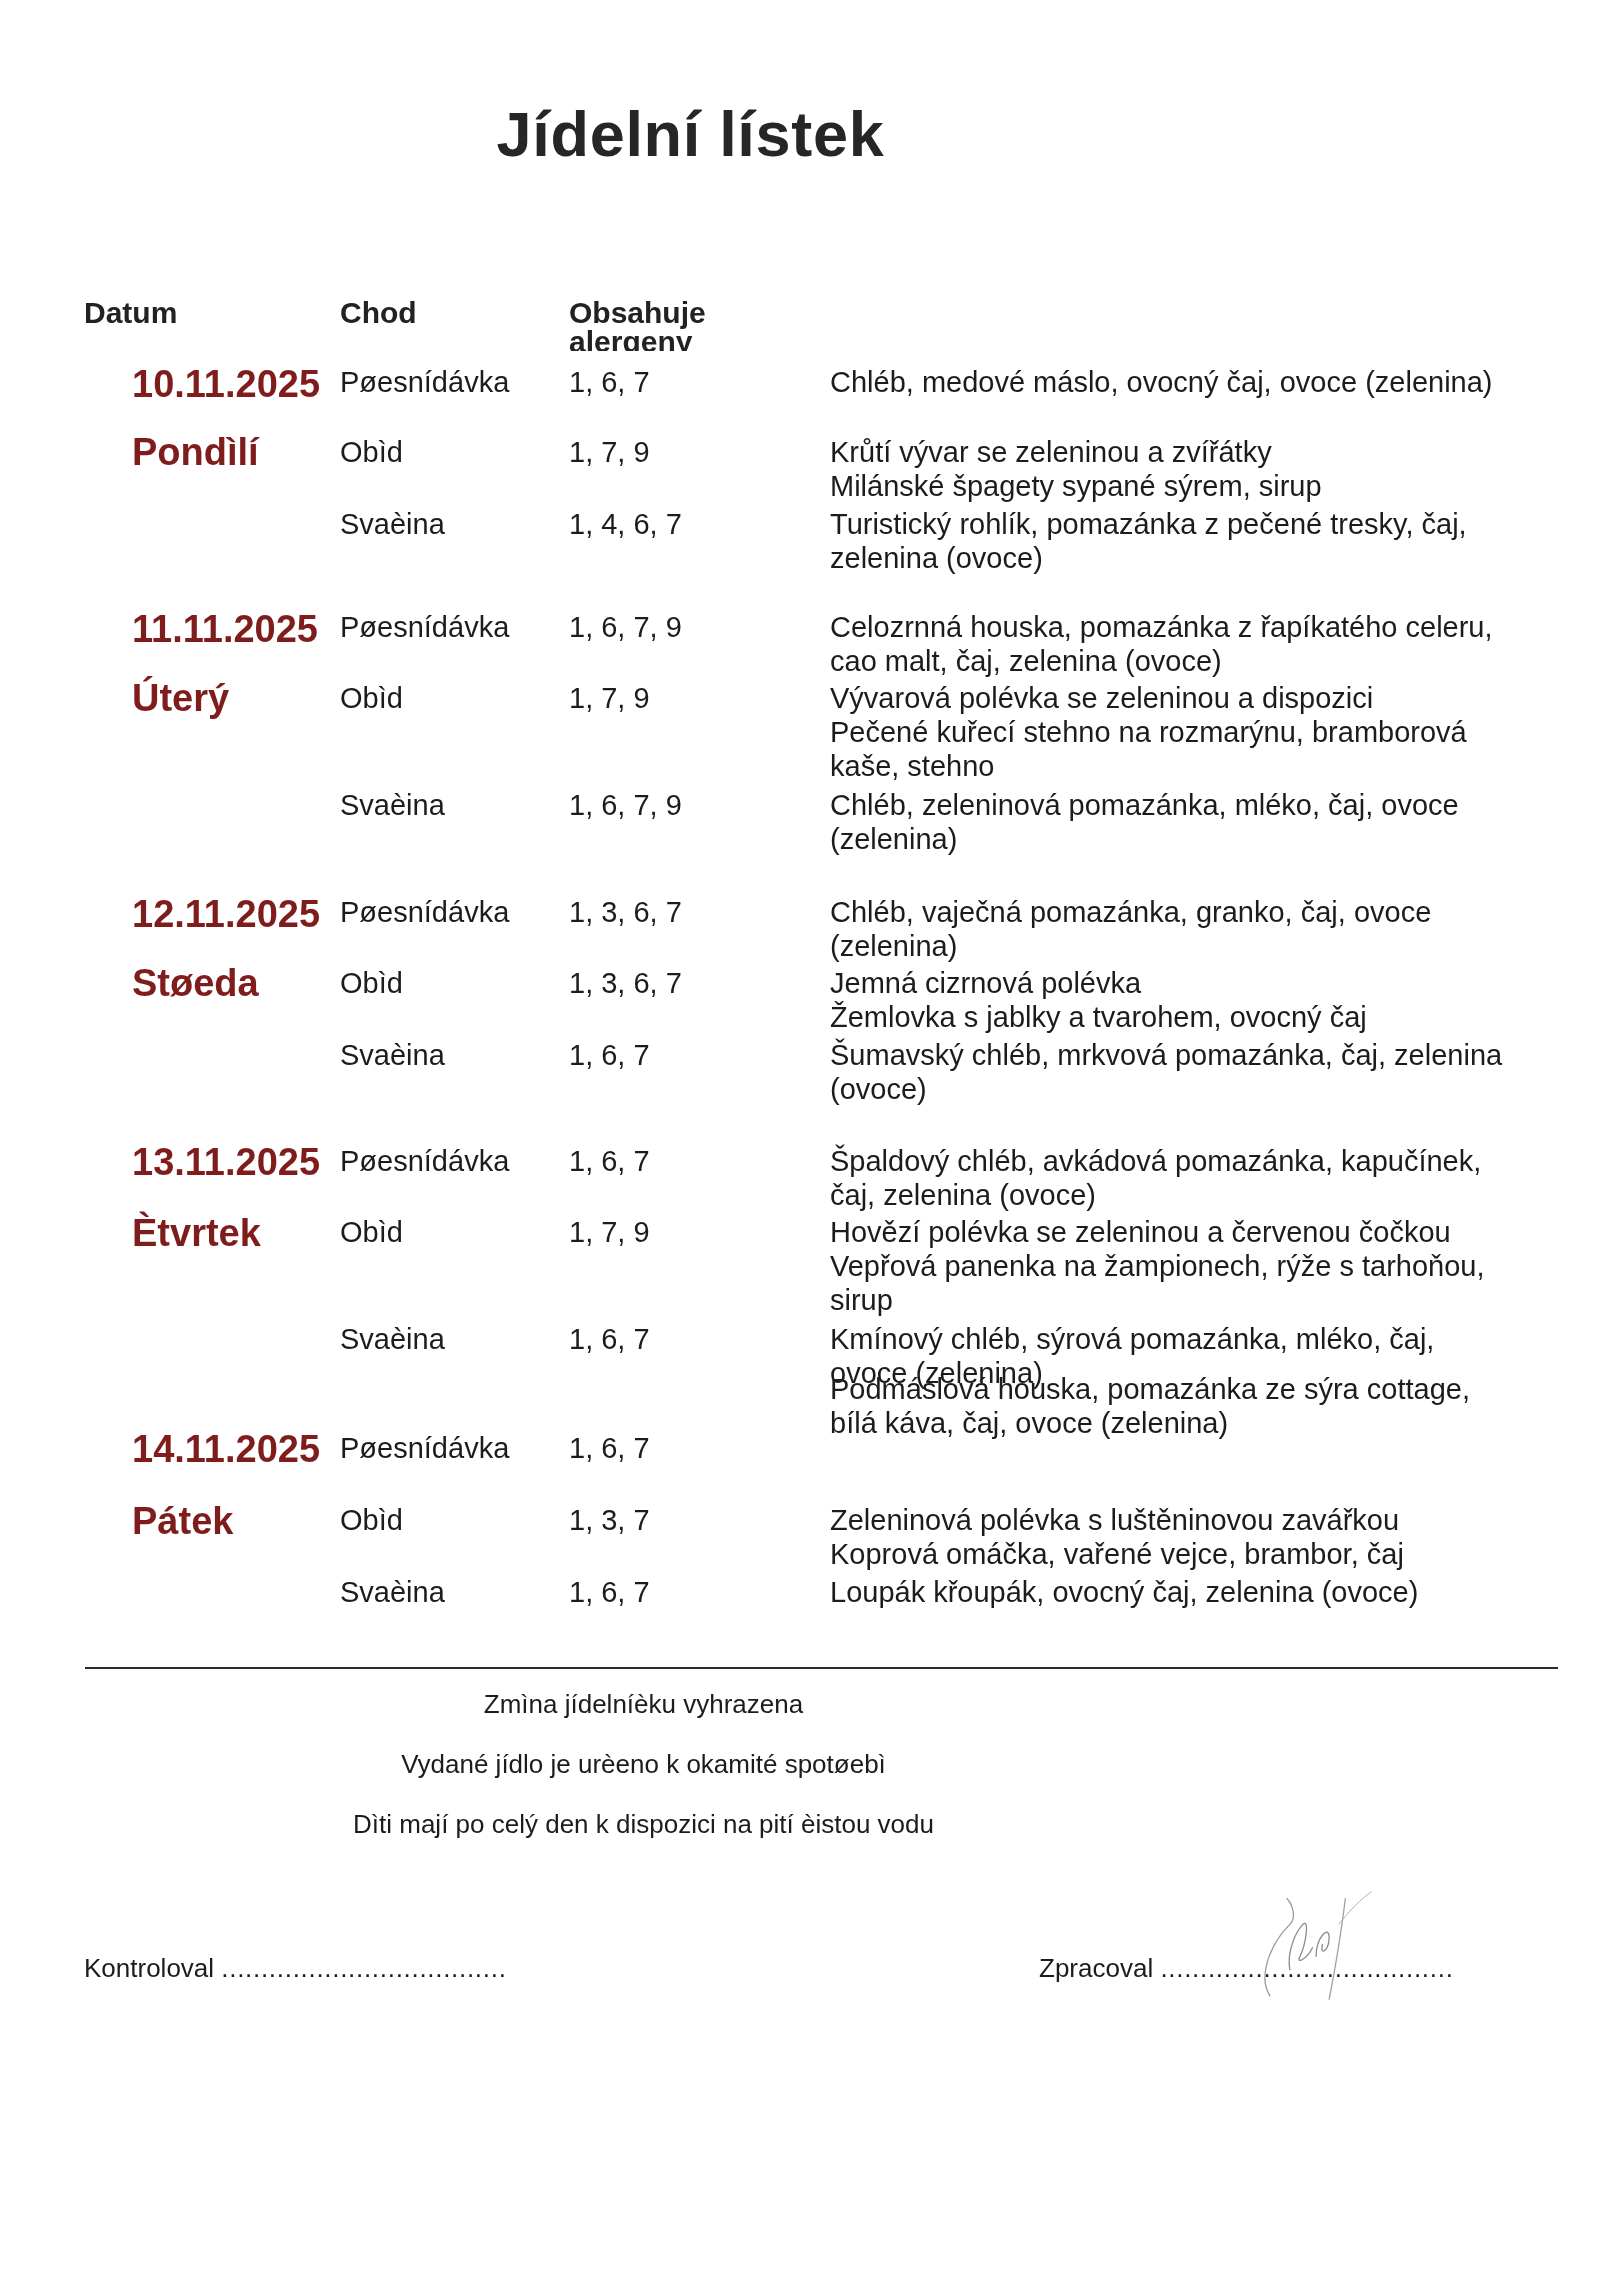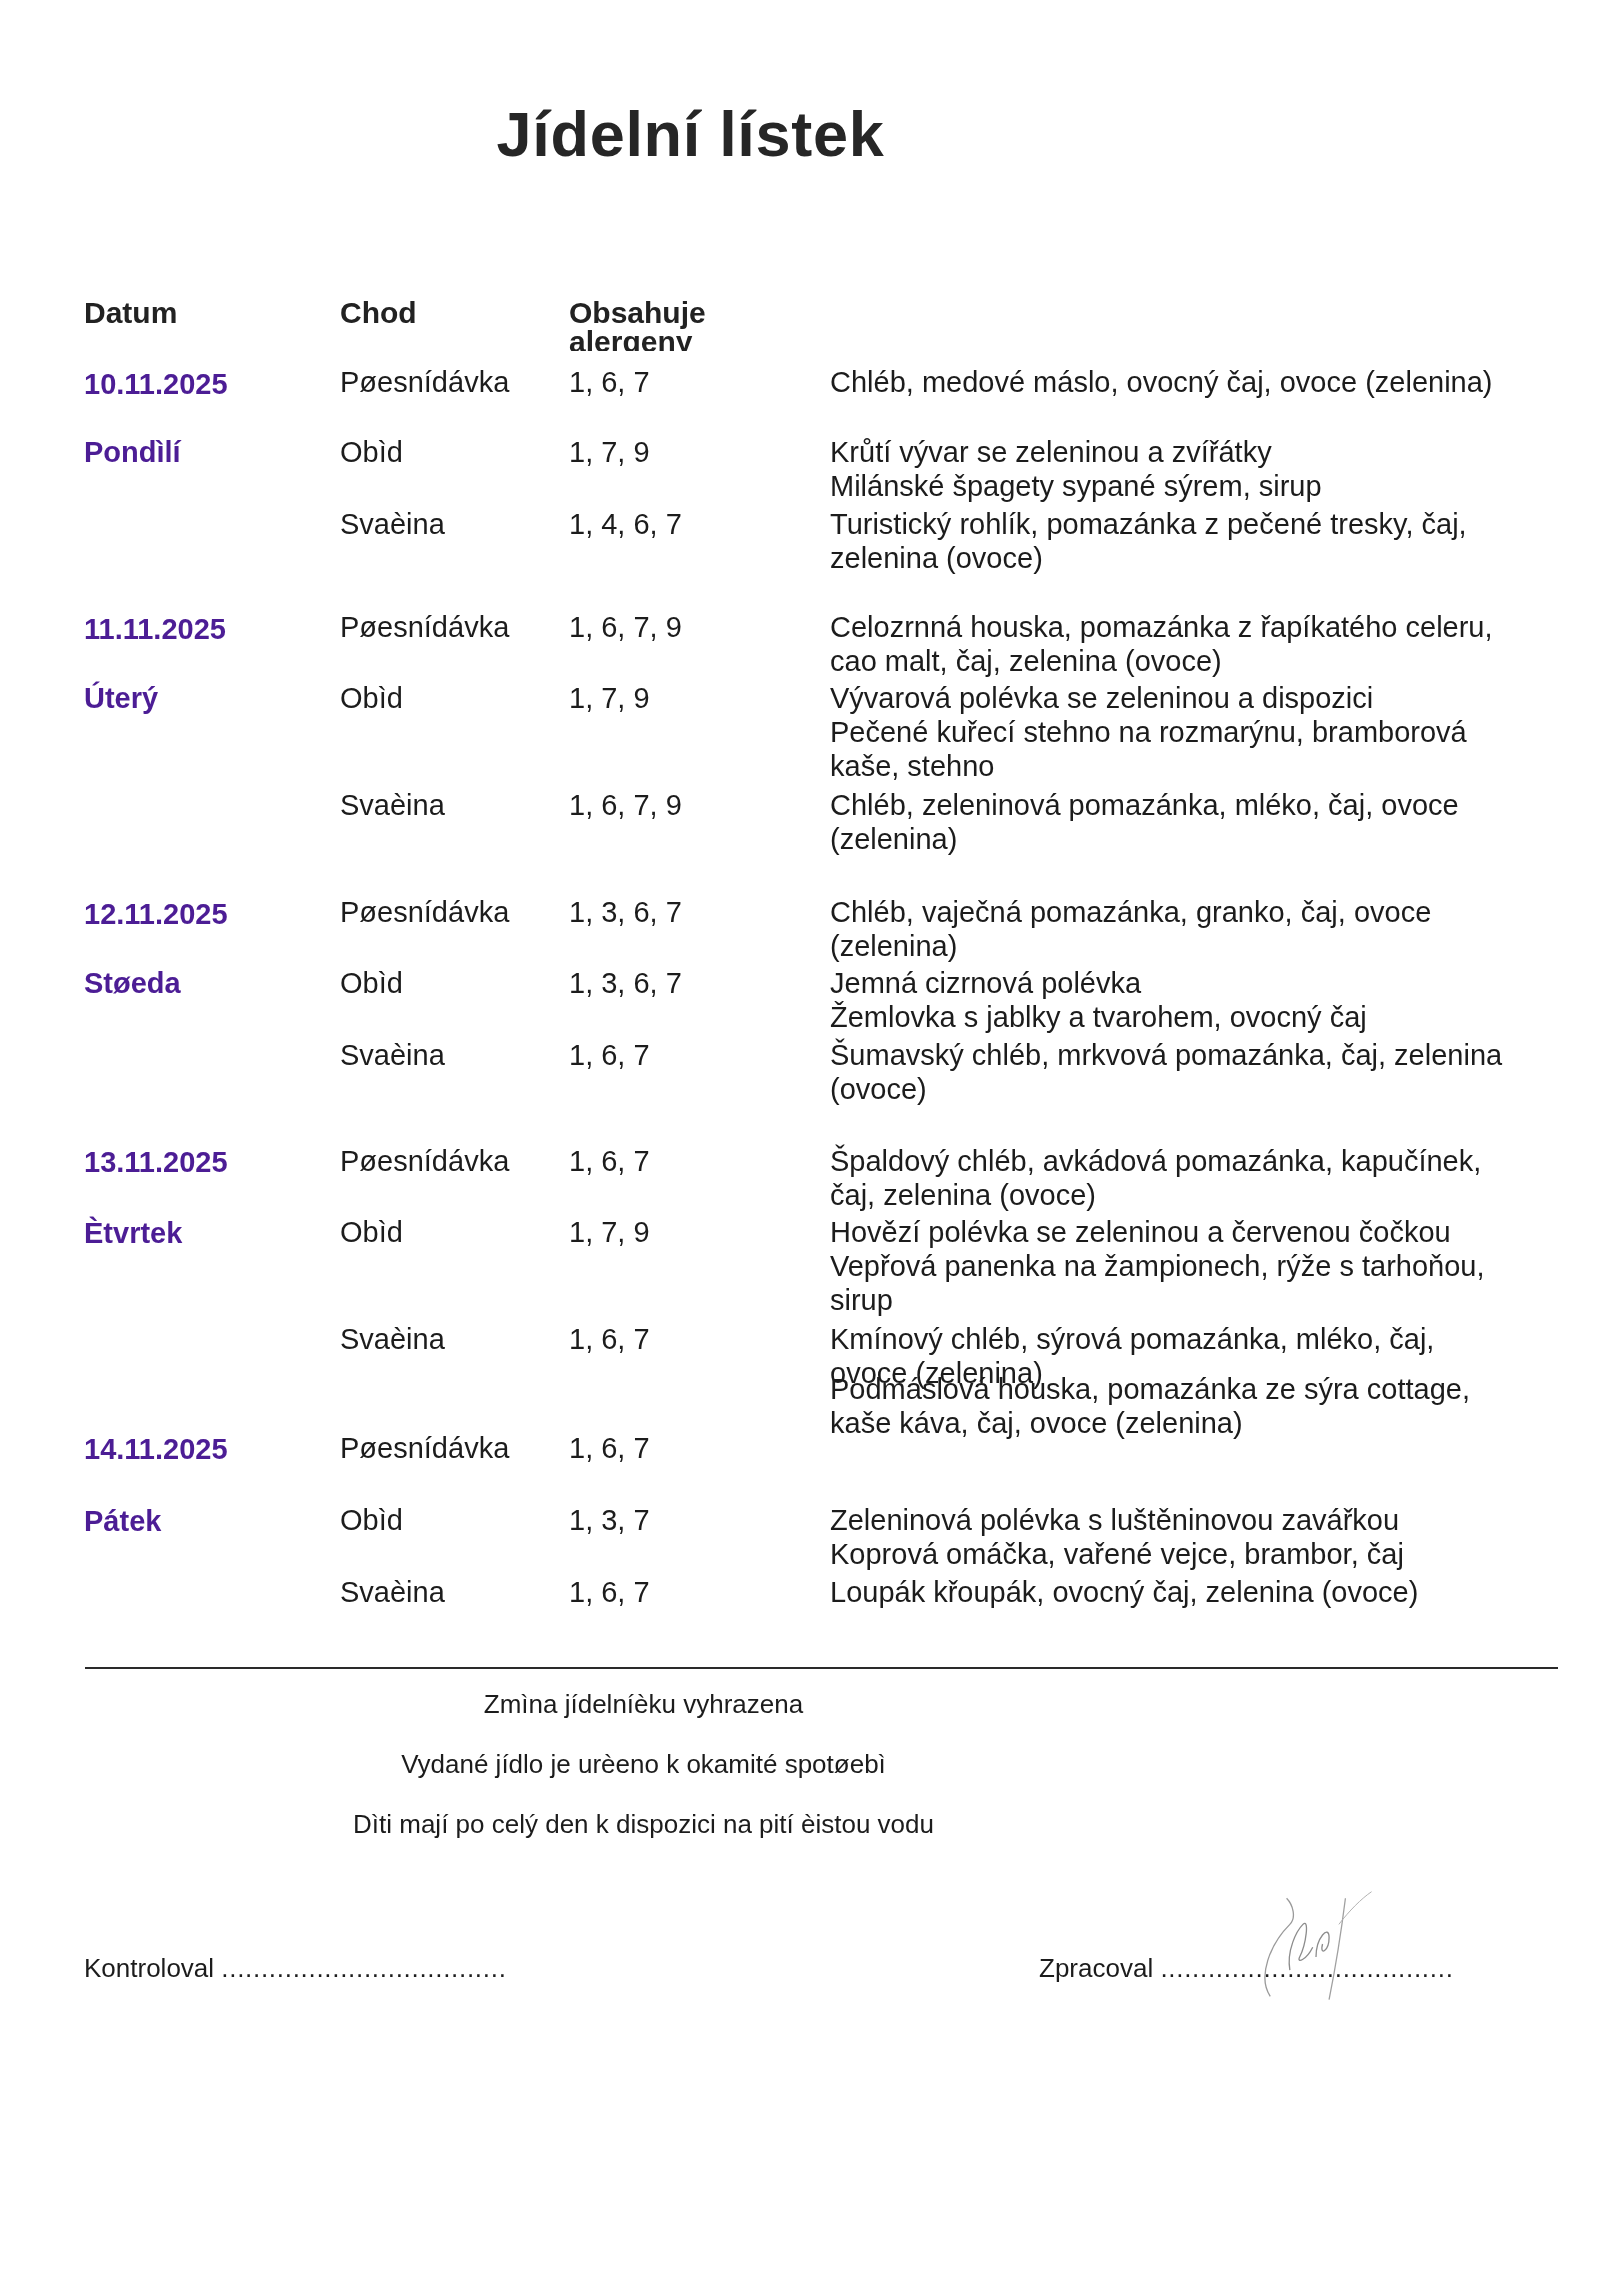--- a/index.html
+++ b/index.html
@@ -3,21 +3,21 @@
 <meta charset="utf-8">
 <style>
   html, body { margin: 0; padding: 0; background: #ffffff; }
   body { width: 1623px; height: 2295px; position: relative; overflow: hidden;
          font-family: "Liberation Sans", sans-serif; color: #1c1c1c; }
   .abs { position: absolute; }
   .title { left: 0; width: 1381px; top: 98px; text-align: center;
            font-size: 63px; font-weight: bold; color: #262626; letter-spacing: 0.7px; }
   .hdr { font-size: 30px; font-weight: bold; line-height: 34px; color: #222; }
   .cell { font-size: 29px; line-height: 34px; }
-  .date { font-size: 29px; font-weight: bold; line-height: 34px; color: #4c1d95; }
+  .date { font-size: 38px; font-weight: bold; line-height: 34px; color: #7f1d1d; margin-left: 48px; }
   .desc { font-size: 29px; line-height: 34px; width: 740px; }
   .rule { left: 85px; width: 1473px; top: 1667px; height: 2px; background: #2a2a2a; }
   .note { left: 0; width: 1287px; text-align: center; font-size: 26px; line-height: 30px; }
   .sig { font-size: 26px; line-height: 30px; }
   .dots { letter-spacing: 0.7px; }
   .signature { left: 1231px; top: 1885px; width: 170px; height: 118px; }
 </style>
 </head>
 <body>
 
@@ -153,21 +153,21 @@
 
 <div>
   <div class="abs date" style="left:84px; top:1432px;">14.11.2025</div>
   <div class="abs date" style="left:84px; top:1504px;">Pátek</div>
 
   <div>
     <div class="abs cell" style="left:340px; top:1431px;">Pøesnídávka</div>
     <div class="abs cell" style="left:569px; top:1431px;">1, 6, 7</div>
     <div class="abs desc" style="left:830px; top:1372px;">
       <div>Podmáslová houska, pomazánka ze sýra cottage,</div>
-      <div>kaše káva, čaj, ovoce (zelenina)</div>
+      <div>bílá káva, čaj, ovoce (zelenina)</div>
     </div>
   </div>
   <div>
     <div class="abs cell" style="left:340px; top:1503px;">Obìd</div>
     <div class="abs cell" style="left:569px; top:1503px;">1, 3, 7</div>
     <div class="abs desc" style="left:830px; top:1503px;">
       <div>Zeleninová polévka s luštěninovou zavářkou</div>
       <div>Koprová omáčka, vařené vejce, brambor, čaj</div>
     </div>
   </div>

